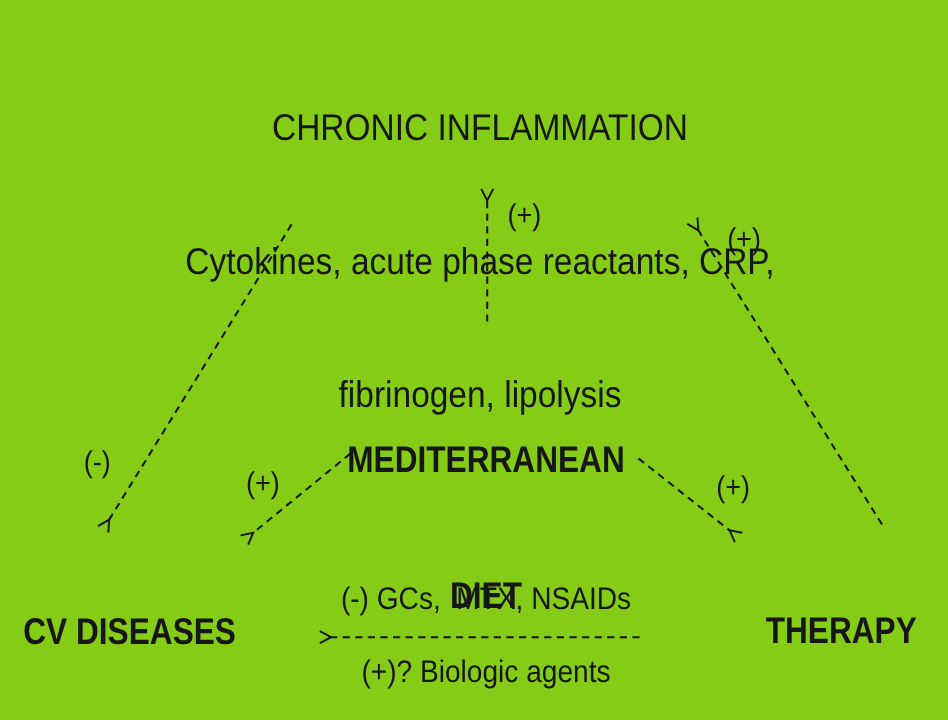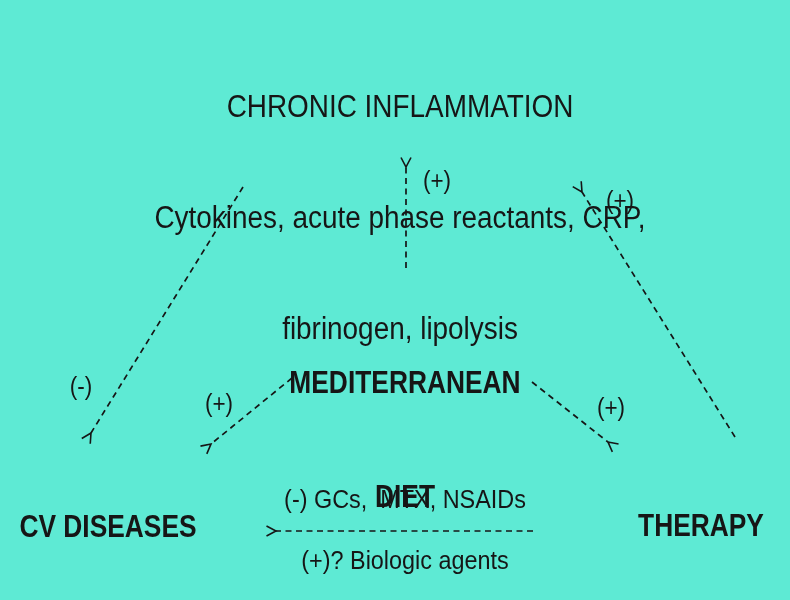--- a/index.html
+++ b/index.html
@@ -4,21 +4,21 @@
 <style>
   html, body {
     margin: 0;
     padding: 0;
     background: #ffffff;
   }
   .canvas {
     position: relative;
     width: 790px;
     height: 600px;
-    background: #5eead4;
+    background: #84cc16;
     font-family: "Liberation Sans", sans-serif;
     color: #161616;
     overflow: hidden;
   }
   .arrows-layer {
     position: absolute;
     left: 0;
     top: 0;
     width: 790px;
     height: 600px;

